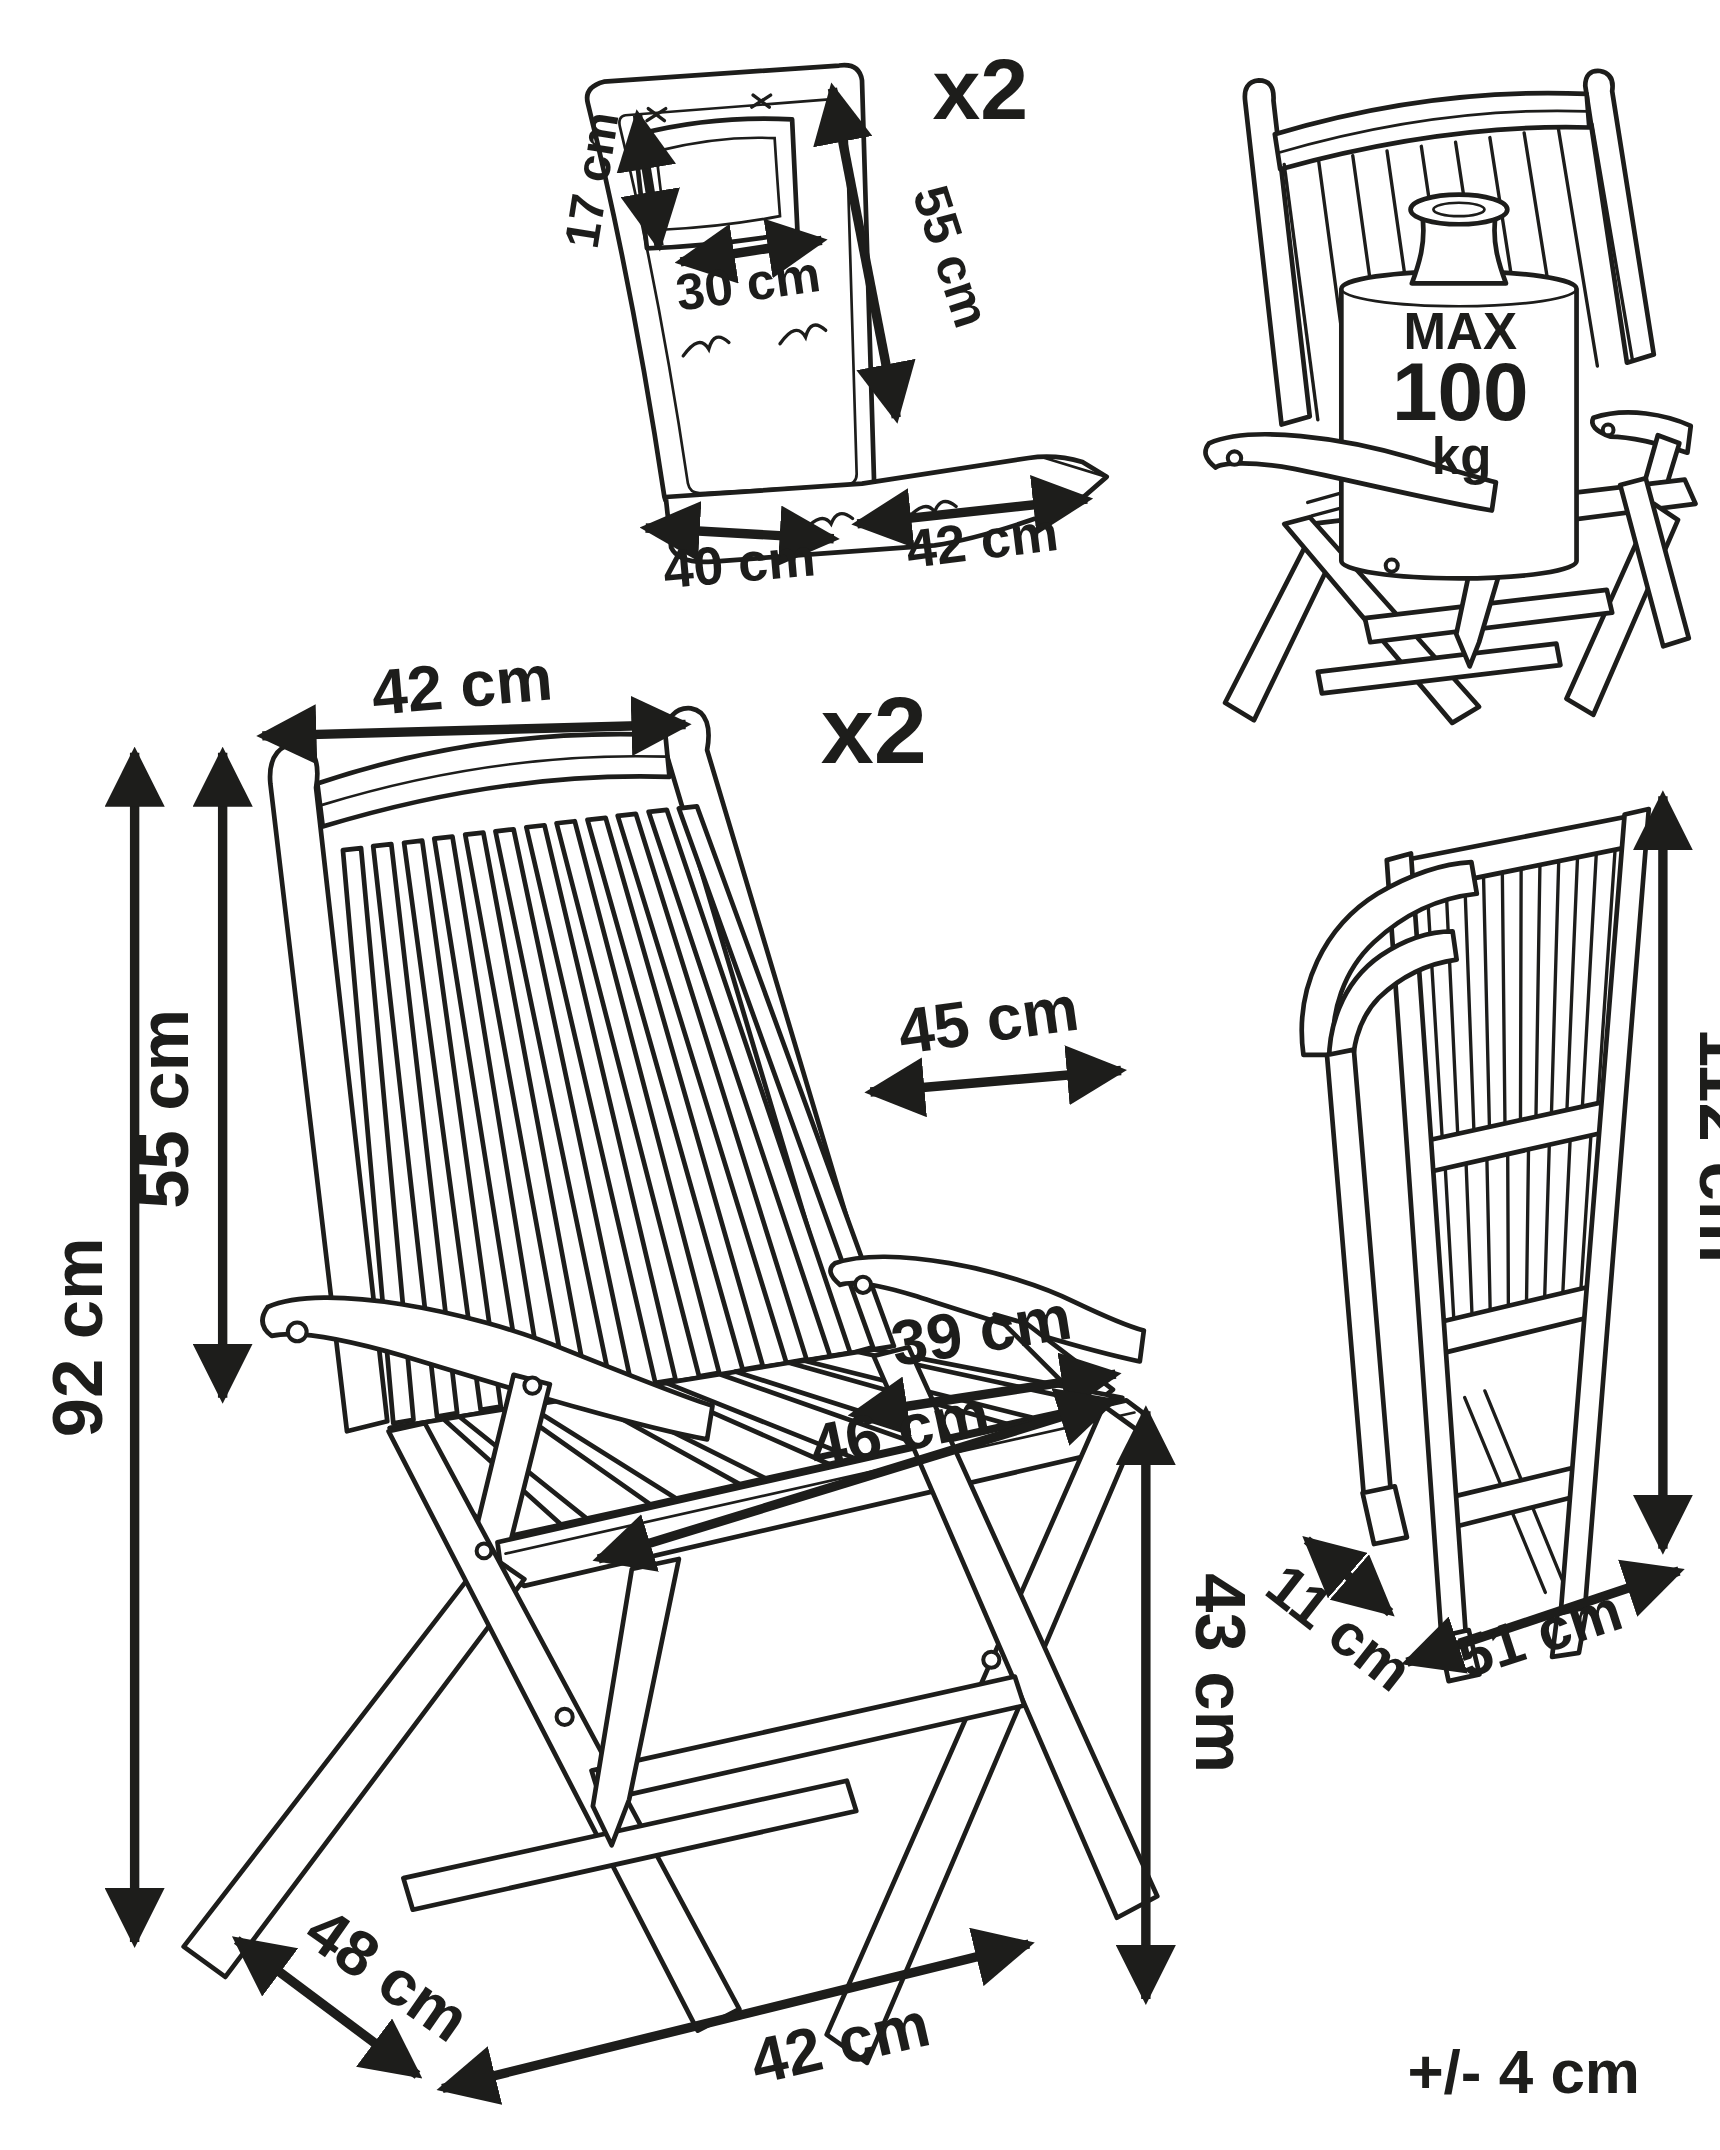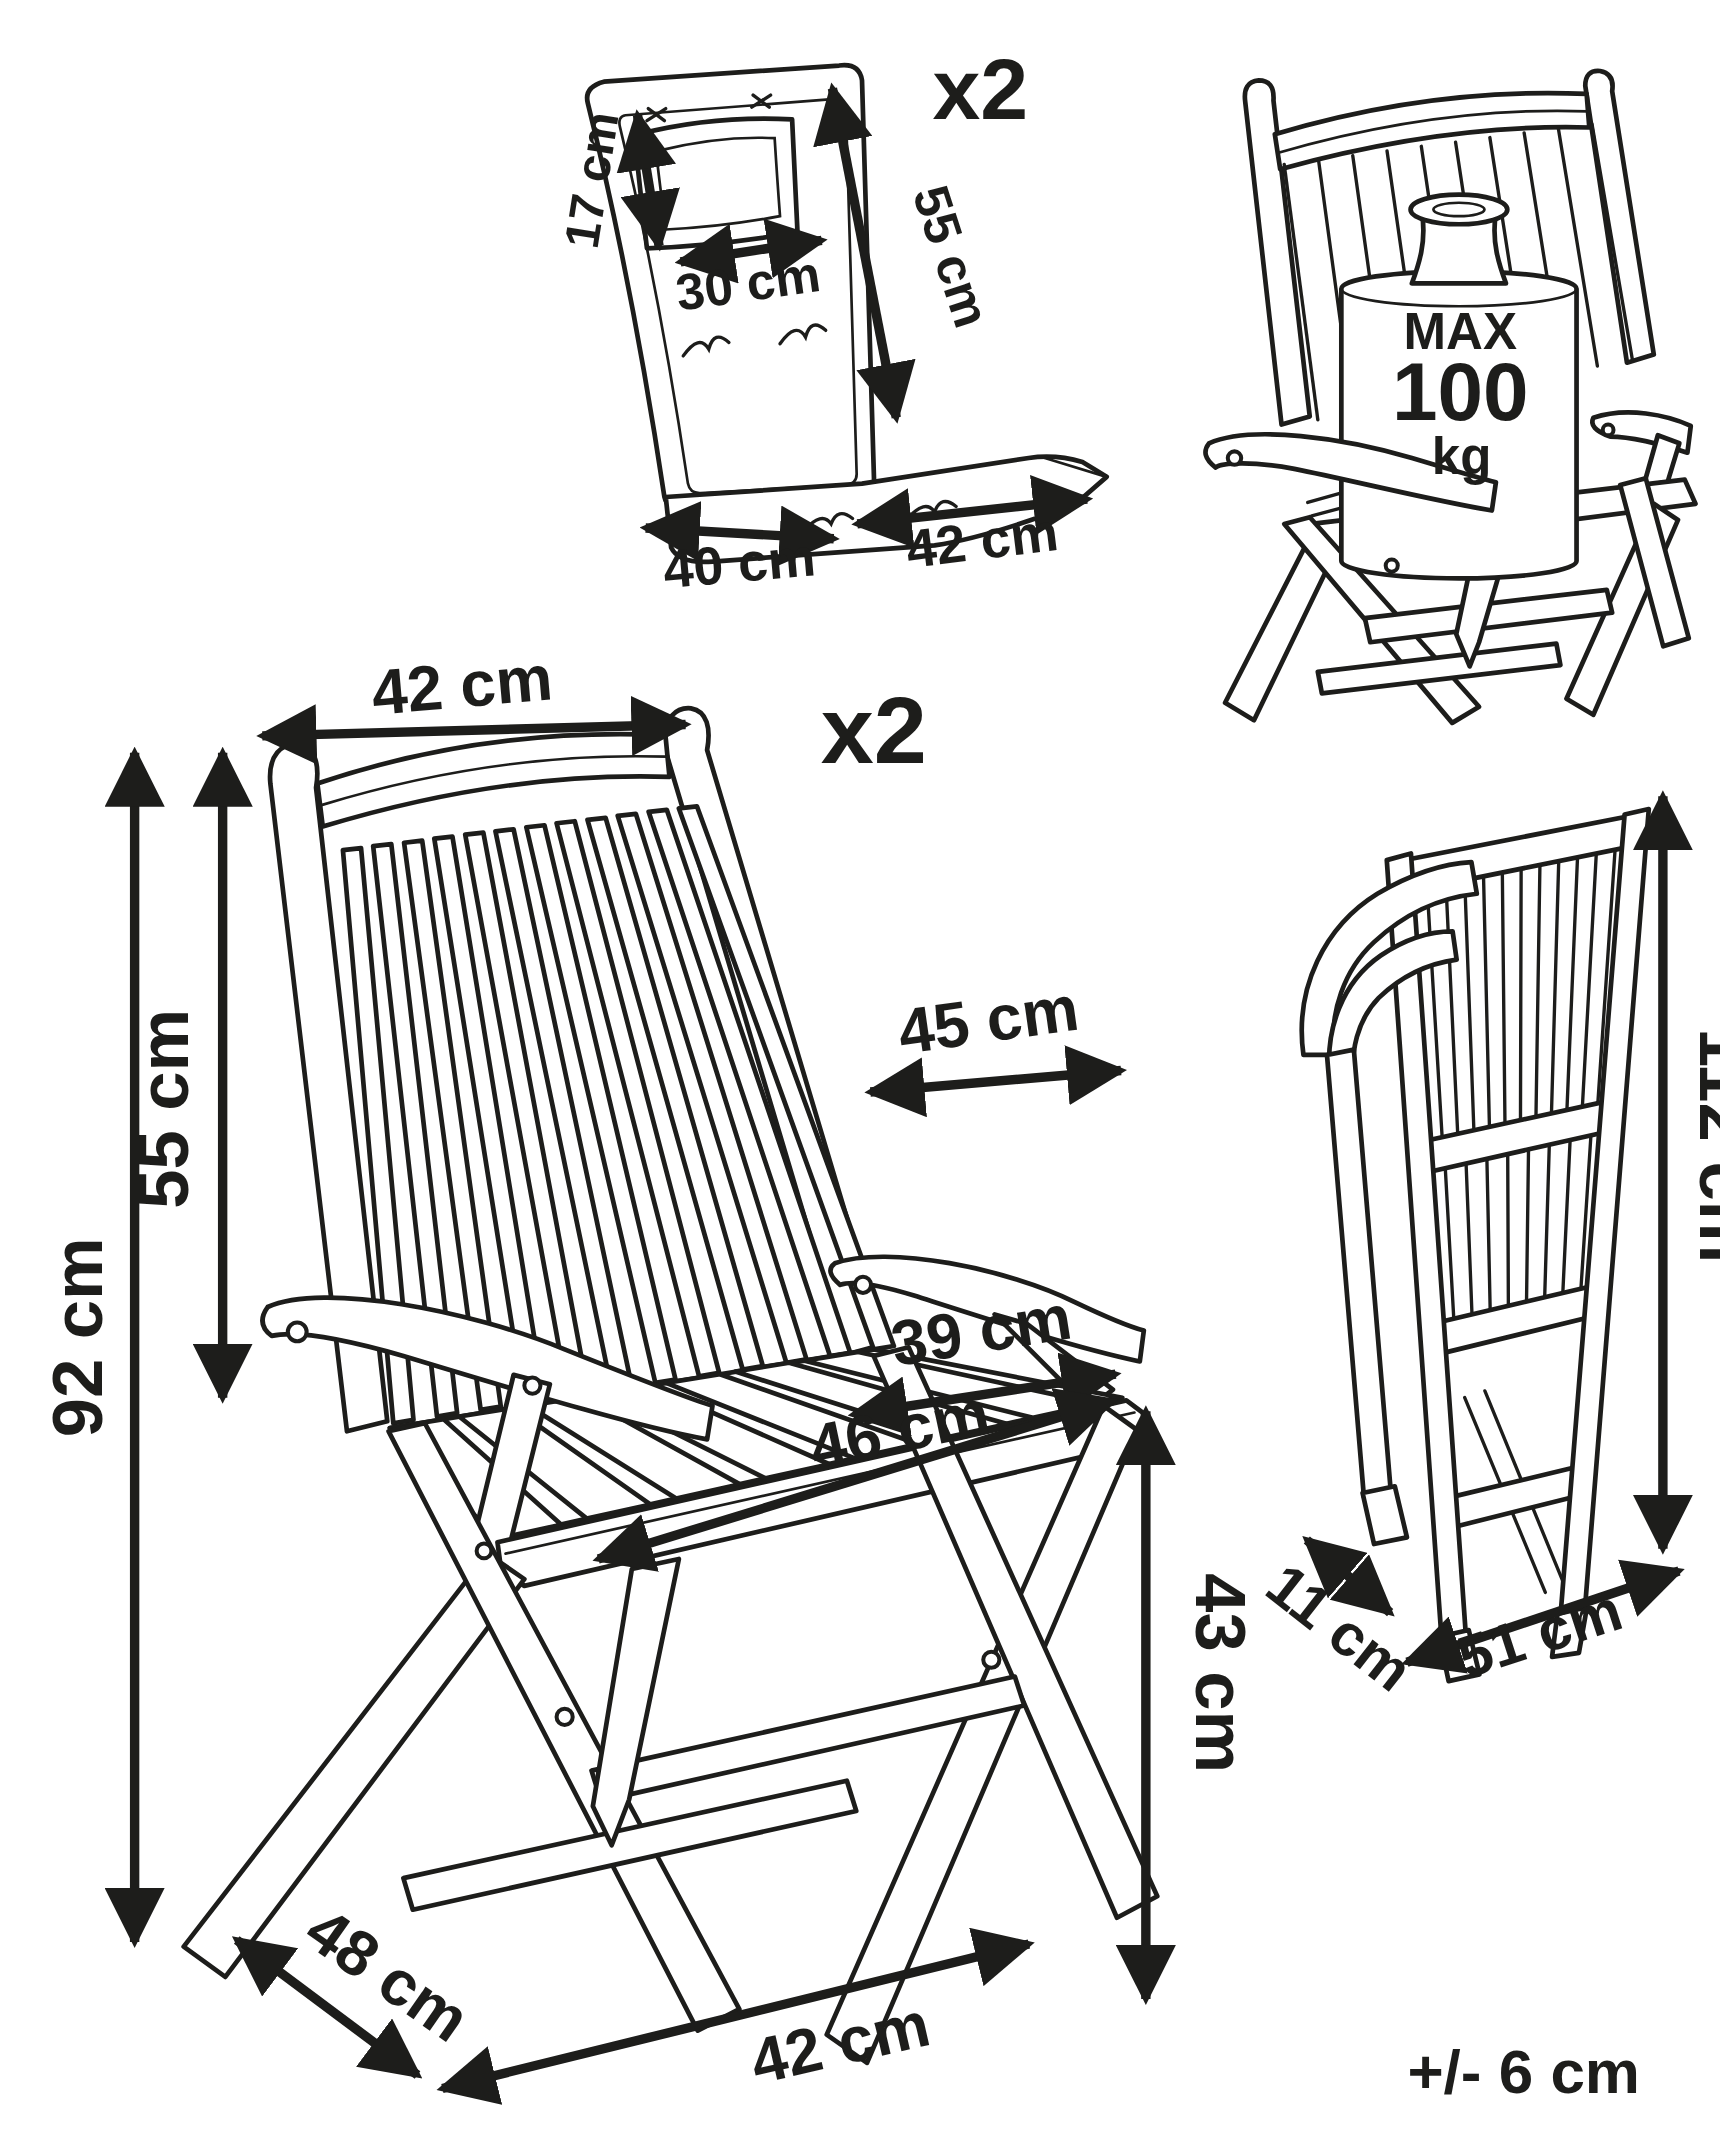--- a/index.html
+++ b/index.html
@@ -249,14 +249,14 @@
 
   <line class="arrow" x1="625" y1="55" x2="625" y2="1175"></line>
   <line class="arrow" x1="95" y1="1162" x2="219" y2="1270"></line>
   <line class="arrow" x1="244" y1="1344" x2="649" y2="1208"></line>
 
   <text class="dim" transform="translate(680,575) rotate(90)" font-size="105" text-anchor="middle">112 cm</text>
   <text class="dim" transform="translate(125,1316) rotate(38)" font-size="88" text-anchor="middle">11 cm</text>
   <text class="dim" transform="translate(451,1330) rotate(-18)" font-size="88" text-anchor="middle">51 cm</text>
 </svg>
 
-<div id="tolerance-note">+/- 6 cm</div>
+<div id="tolerance-note">+/- 4 cm</div>
 
 
 </body></html>

